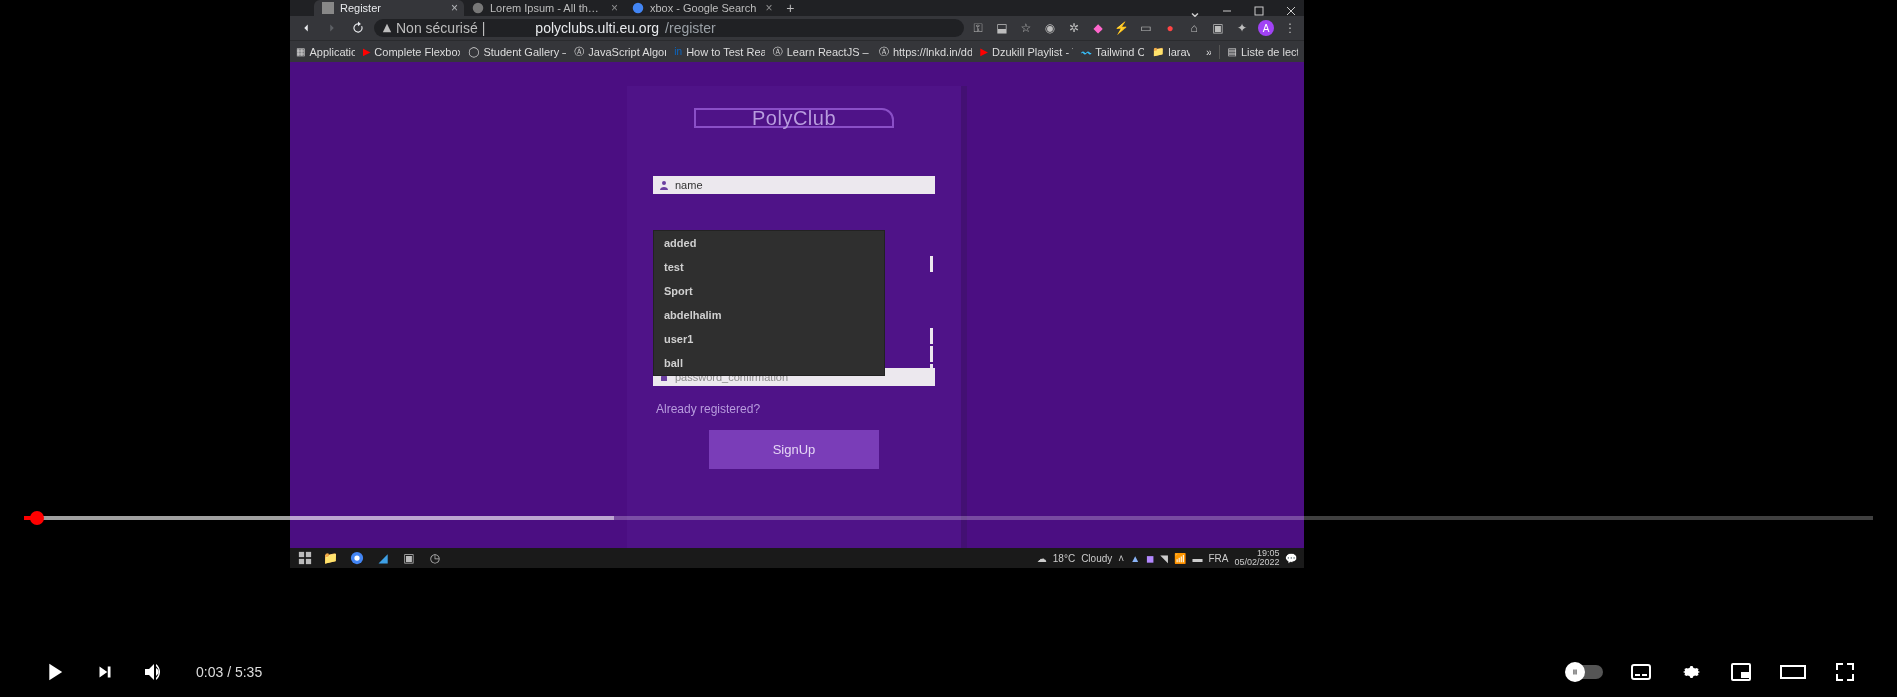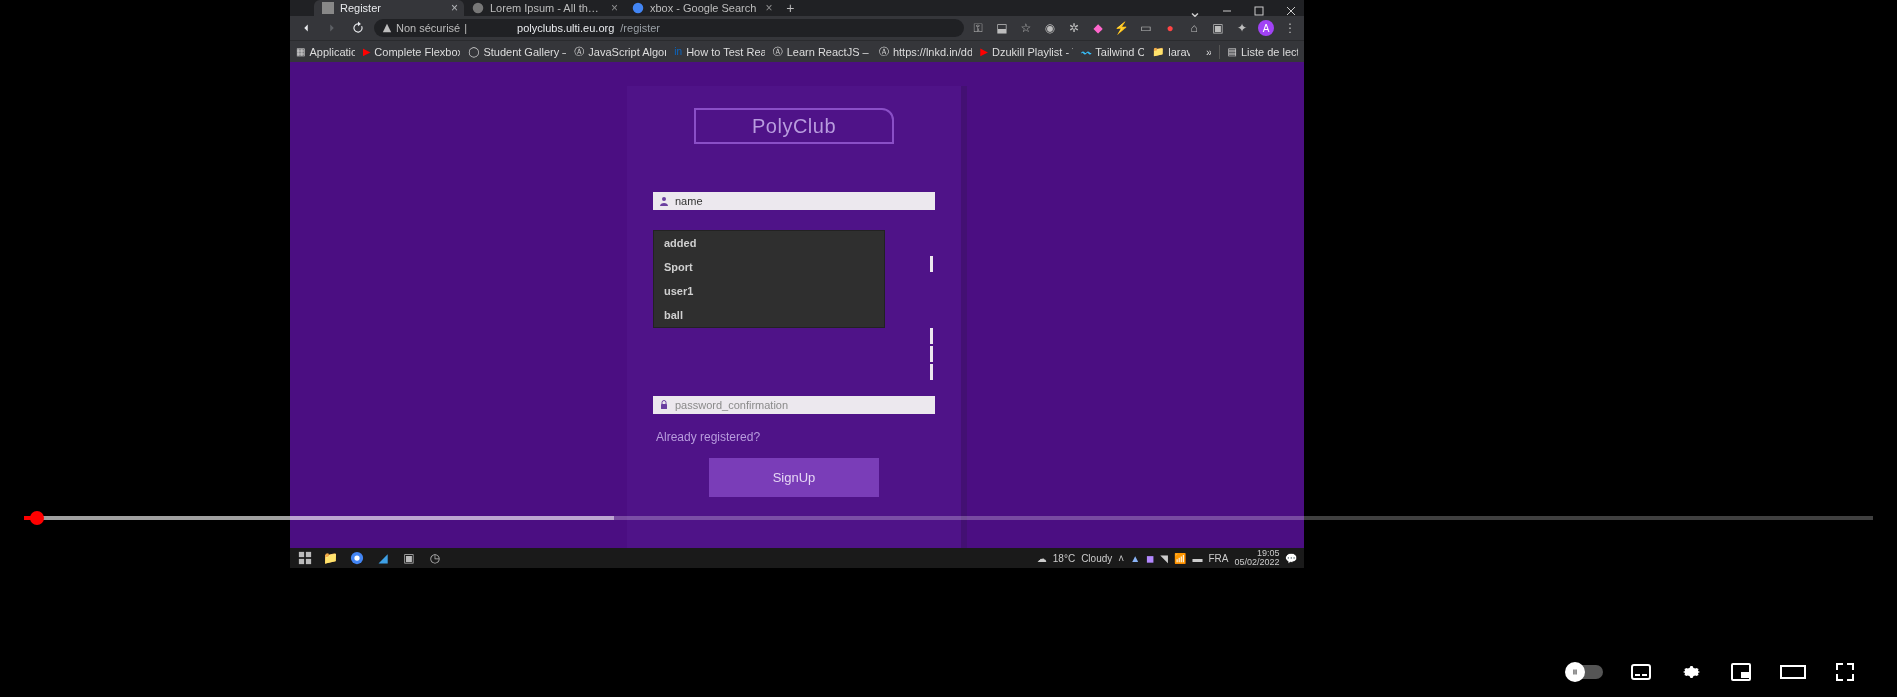--- a/index.html
+++ b/index.html
@@ -95,21 +95,21 @@
   .nav-btn.disabled { opacity: 0.4; cursor: default; }
   .addr-bar {
     flex: 1;
     height: 18px;
     background: #202124;
     border-radius: 10px;
     display: flex;
     align-items: center;
     padding: 0 8px;
     gap: 6px;
-    font-size: 11px;
+    font-size: 14px;
     color: #9aa0a6;
   }
   .addr-bar .secure { color: #bdbdbd; display:flex; align-items:center; gap:4px;}
   .addr-bar .url-host { color: #e8eaed; padding-left: 44px; }
   .toolbar-right {
     display: flex;
     align-items: center;
     gap: 8px;
     color: #bdbdbd;
   }
@@ -159,21 +159,21 @@
   }
   .card {
     width: 340px;
     background: rgba(90,30,150,0.35);
     border-right: 6px solid rgba(0,0,0,0.15);
     padding: 14px 0 26px 0;
     position: relative;
   }
   .logo-box {
     width: 200px;
-    height: 36px;
+    height: 20px;
     margin: 8px auto 48px auto;
     border: 2px solid #8a4fc7;
     border-top-right-radius: 12px;
     display: flex;
     align-items: center;
     justify-content: center;
     color: #b89cde;
     font-size: 20px;
     letter-spacing: .5px;
   }
@@ -196,21 +196,21 @@
   }
   .field input {
     flex: 1;
     border: none;
     background: transparent;
     font-size: 11px;
     color: #333;
     outline: none;
   }
   .field input::placeholder { color: #8a8a8a; }
-  .pwd-confirm { margin-top: 16px; }
+  .pwd-confirm { margin-top: 4px; }
   .autocomplete {
     position: absolute;
     left: calc(50% - 141px);
     top: 144px;
     width: 232px;
     background: #2f2f2f;
     z-index: 10;
     border: 1px solid #222;
   }
   .ac-item {
@@ -505,21 +505,23 @@
           <input type="text" placeholder="name" value="name" style="">
         </div>
 
         <div class="hidden-field-edge" style="top:170px;"></div>
         <div class="hidden-field-edge" style="top:242px;"></div>
         <div class="hidden-field-edge" style="top:260px;"></div>
         <div class="hidden-field-edge" style="top:278px;"></div>
 
         <div class="autocomplete">
           <div class="ac-item">added</div>
+          <div class="ac-item">test</div>
           <div class="ac-item">Sport</div>
+          <div class="ac-item">abdelhalim</div>
           <div class="ac-item">user1</div>
           <div class="ac-item">ball</div>
         </div>
 
         <div style="height:154px;"></div>
 
         <div class="field pwd-confirm">
           <span class="ficon">
             <svg viewBox="0 0 24 24" width="12" height="12">
                 <rect x="6" y="10" width="12" height="10" rx="1" fill="#6b3fa0"></rect>
@@ -579,20 +581,40 @@
     </div>
   </div>
 
   <div class="progress-track">
     <div class="progress-loaded"></div>
     <div class="progress-played"></div>
     <div class="progress-scrubber"></div>
   </div>
 
   <div class="yt-controls">
+    <div class="yt-left">
+      <div class="yt-btn">
+        <svg width="28" height="28" viewBox="0 0 24 24">
+            <path d="M8 5v14l11-7z"></path>
+          </svg>
+      </div>
+      <div class="yt-btn">
+        <svg width="22" height="22" viewBox="0 0 24 24">
+            <path d="M6 6v12l8.5-6L6 6zm9 0h3v12h-3z"></path>
+          </svg>
+      </div>
+      <div class="yt-btn">
+        <svg width="24" height="24" viewBox="0 0 24 24">
+            <path d="M3 9v6h4l5 5V4L7 9H3zm13.5 3a4.5 4.5 0 0 0-2.5-4v8a4.5 4.5 0 0 0 2.5-4zm-2.5-8v2a8 8 0 0 1 0 12v2a10 10 0 0 0 0-16z"></path>
+          </svg>
+      </div>
+      <div class="yt-time">
+        <span>0:03</span> / <span>5:35</span>
+      </div>
+    </div>
     <div class="yt-spacer"></div>
     <div class="yt-right">
       <div class="yt-btn">
         <div class="autoplay-toggle">
           <div class="autoplay-knob">
             <svg viewBox="0 0 24 24">
                 <rect x="8" y="6" width="3" height="12"></rect>
                 <rect x="13" y="6" width="3" height="12"></rect>
               </svg>
           </div>

